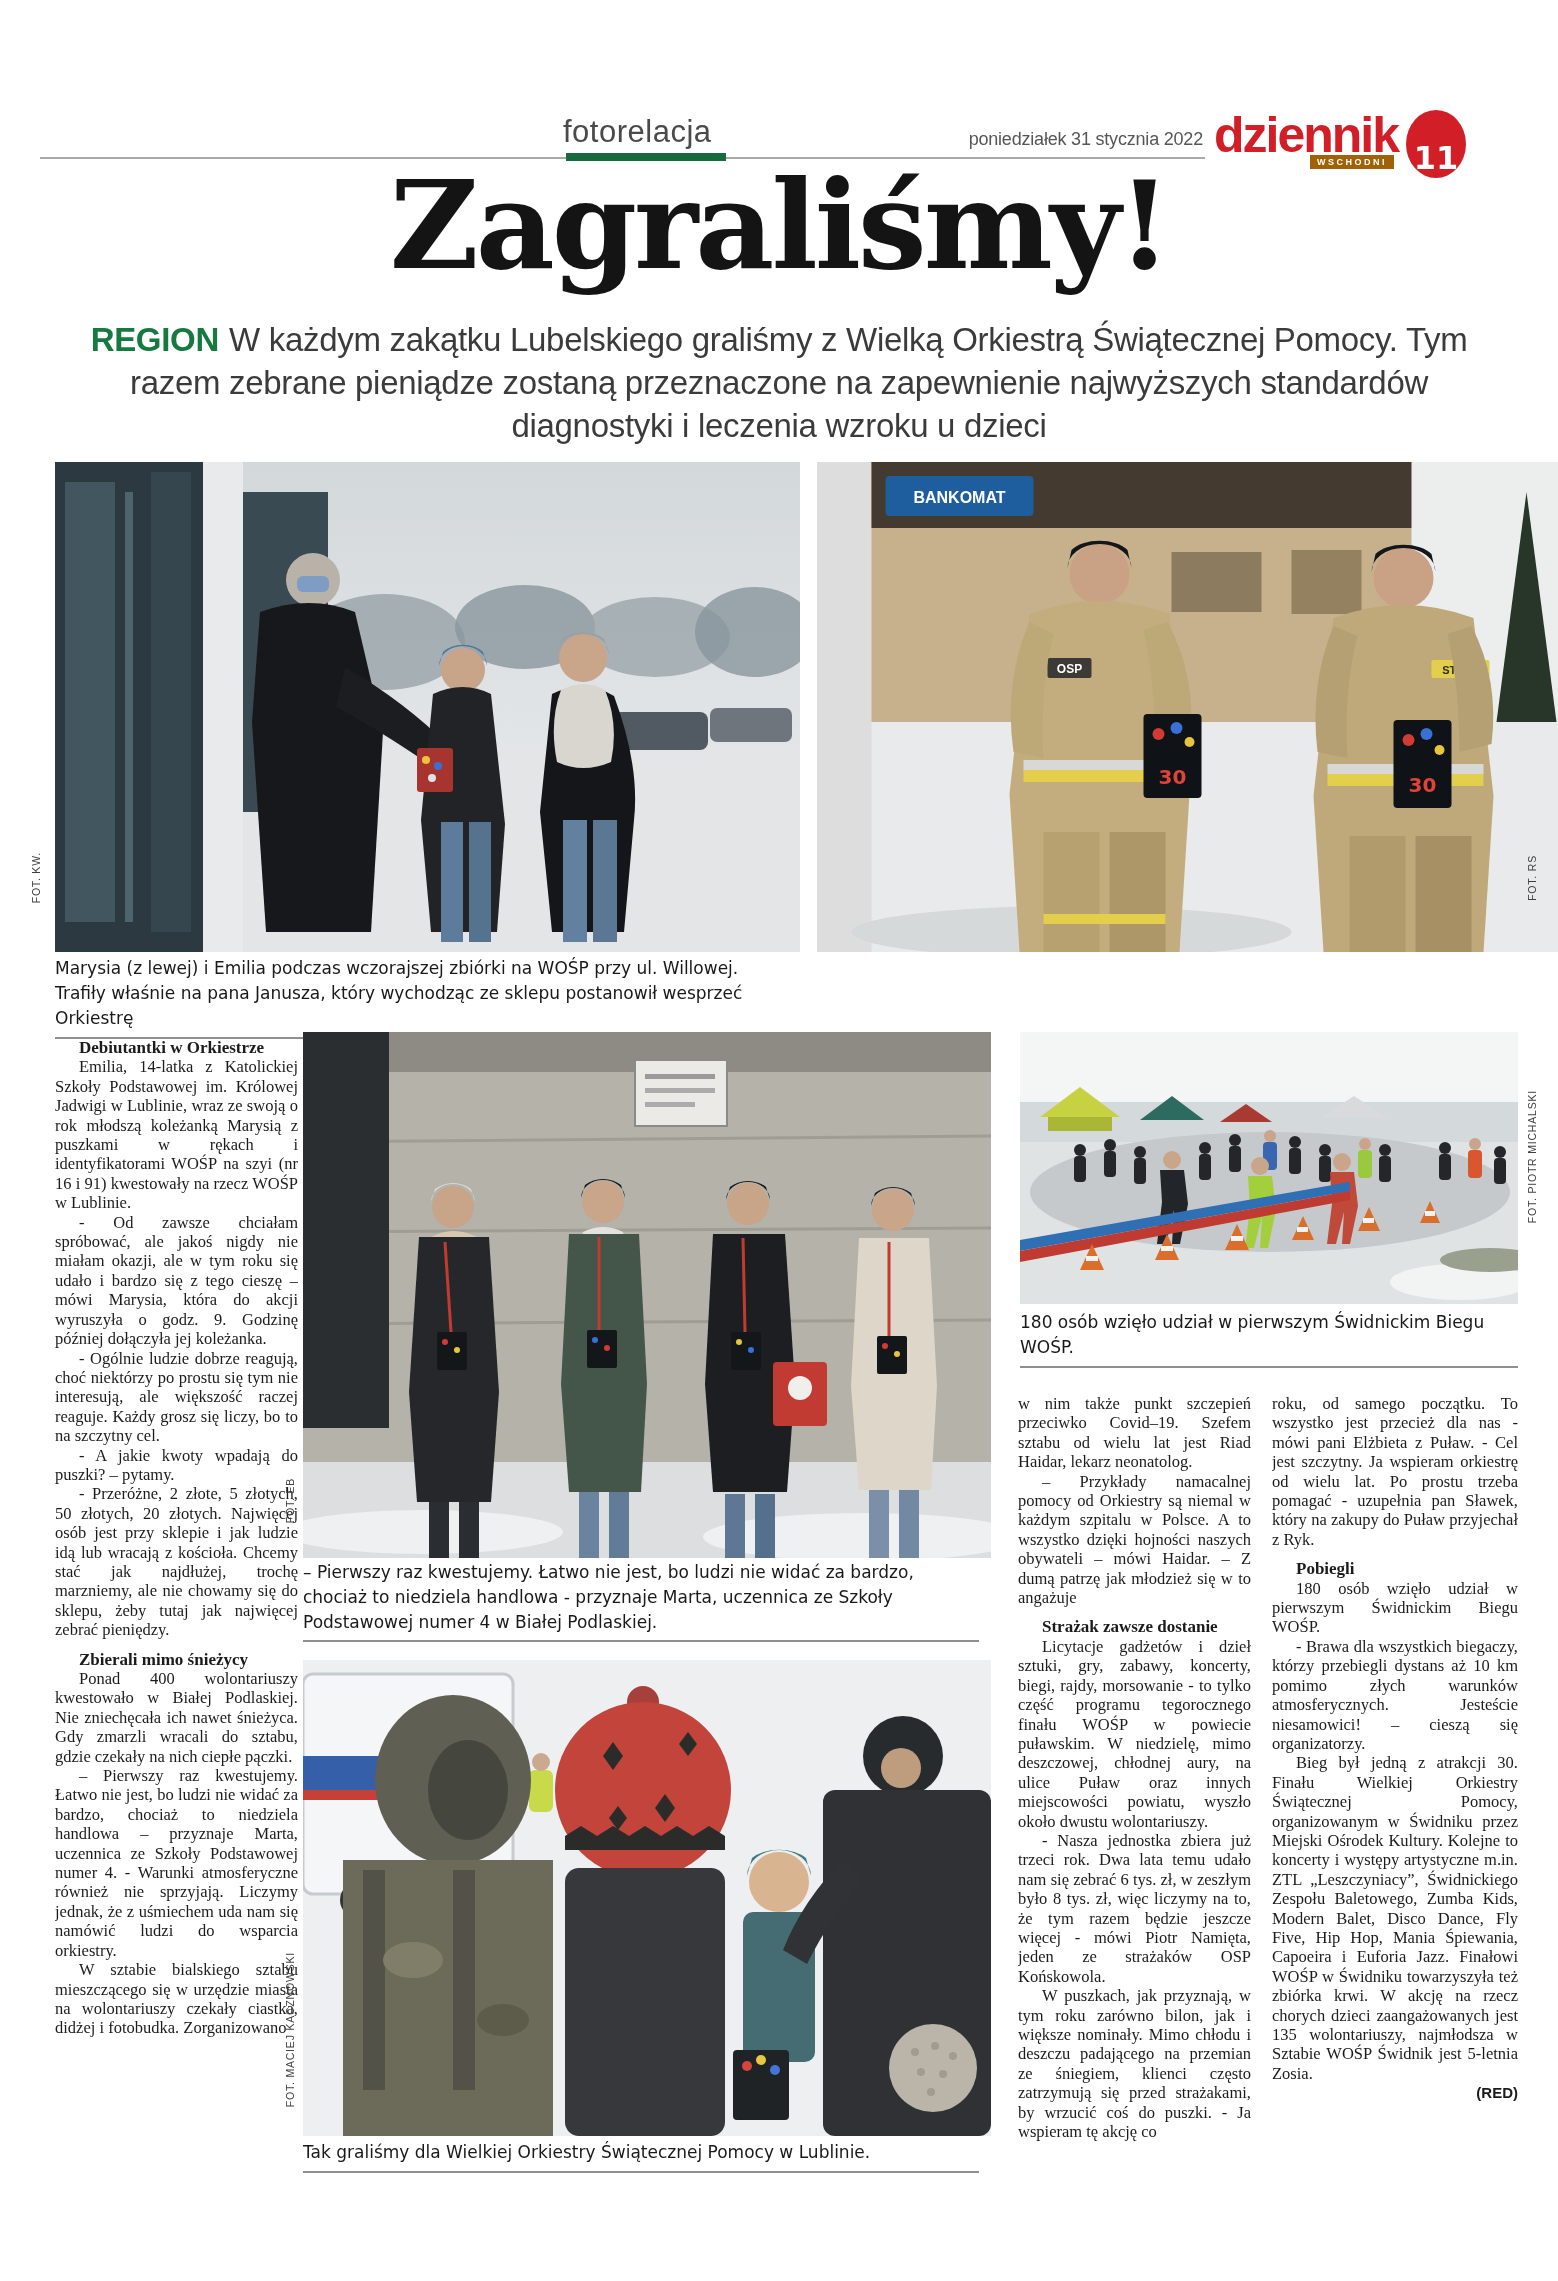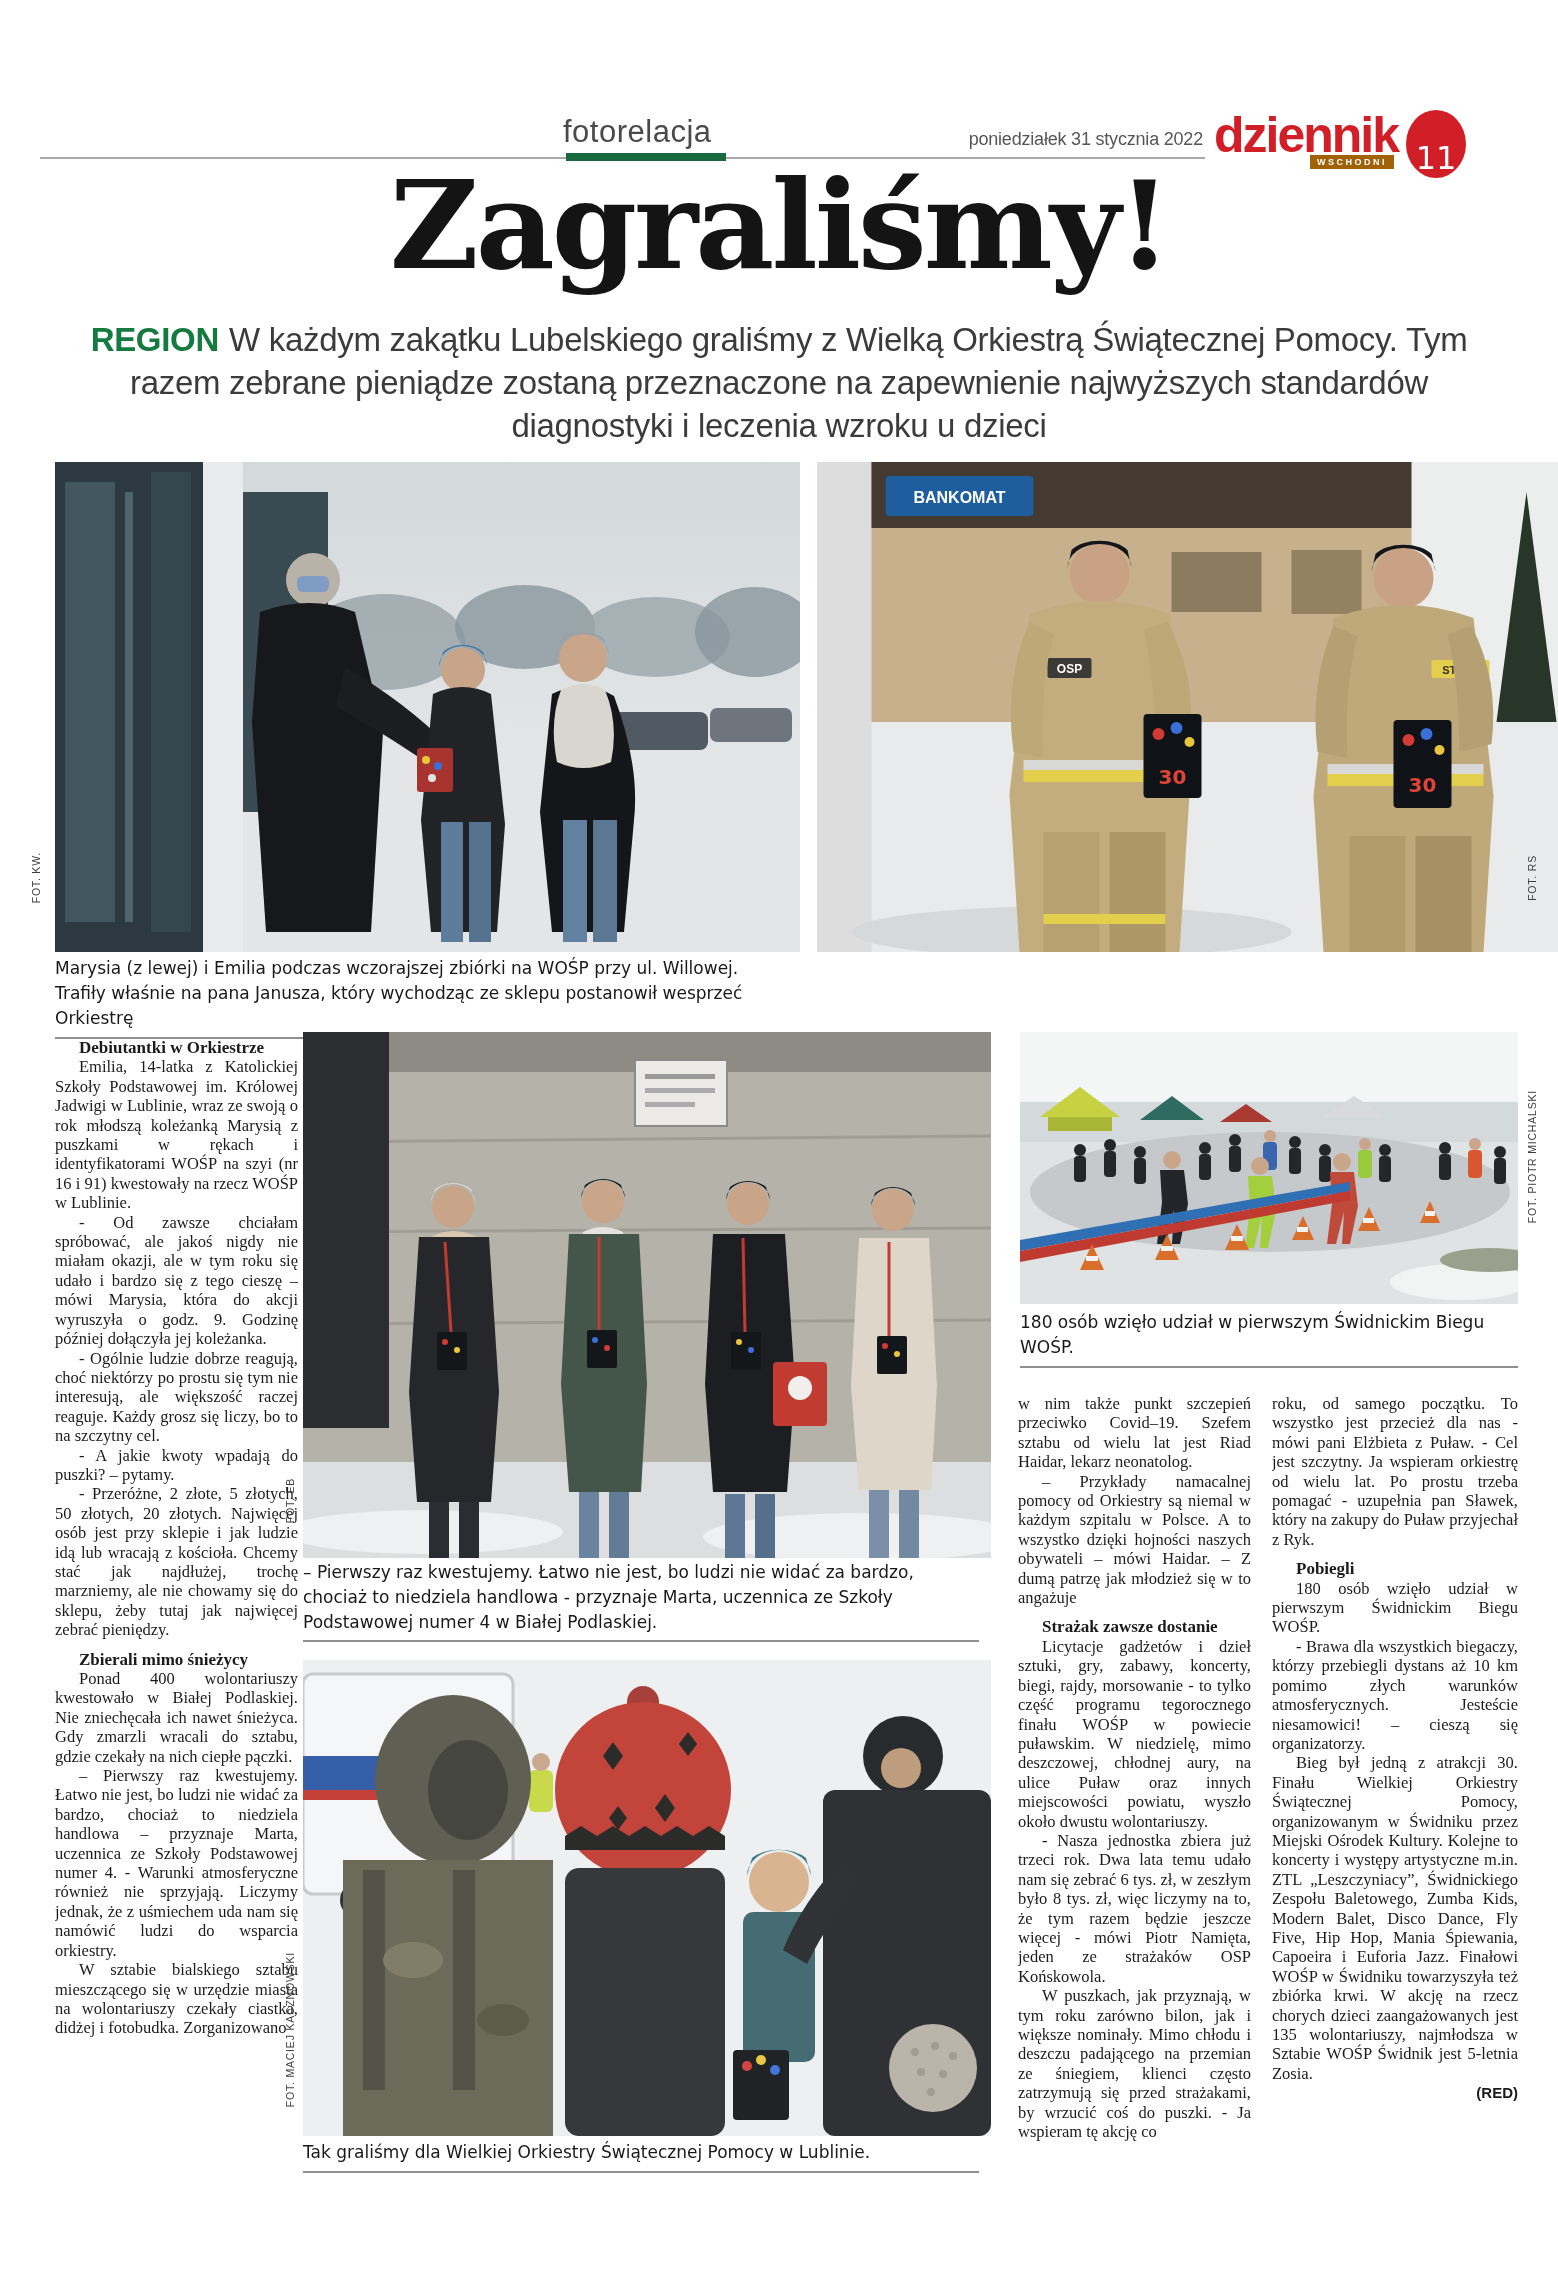--- a/index.html
+++ b/index.html
@@ -9,21 +9,21 @@
 
   
   .rule-top{background:#a9a9a9;height:2px;}
   .green-bar{background:#186a3e;height:8px;}
   .section-label{font-size:31px;color:#4a4a4a;letter-spacing:.5px;}
   .date{font-size:18px;color:#565656;text-align:right;letter-spacing:-.2px;}
   .logo-text{font-size:50px;font-weight:bold;color:#d21e26;letter-spacing:-2px;line-height:54px;}
   .logo-sub{position:absolute;right:0;bottom:1px;background:#a16207;color:#fff;font-size:9px;
             letter-spacing:2.5px;padding:2px 7px;font-weight:bold;}
   .page-circle{background:#d21e26;border-radius:50%;display:flex;align-items:center;justify-content:center;}
-  .page-num{color:#fff;font-size:32px;font-weight:normal;font-family:"DejaVu Sans",sans-serif;margin-top:28px;}
+  .page-num{color:#fff;font-size:32px;font-weight:bold;font-family:"DejaVu Sans",sans-serif;margin-top:28px;}
 
   .headline{width:1558px;text-align:center;font-family:"DejaVu Serif",serif;font-weight:bold;
             font-size:122px;line-height:130px;letter-spacing:-3px;color:#141414;}
   .lead{text-align:center;font-size:33px;line-height:43px;color:#3b3b3b;letter-spacing:-.3px;}
   .lead .kicker{color:#157a40;font-weight:bold;margin-right:10px;}
 
   
   .photo{overflow:hidden;background:#ddd;}
   .photo svg{display:block;width:100%;height:100%;}
 

